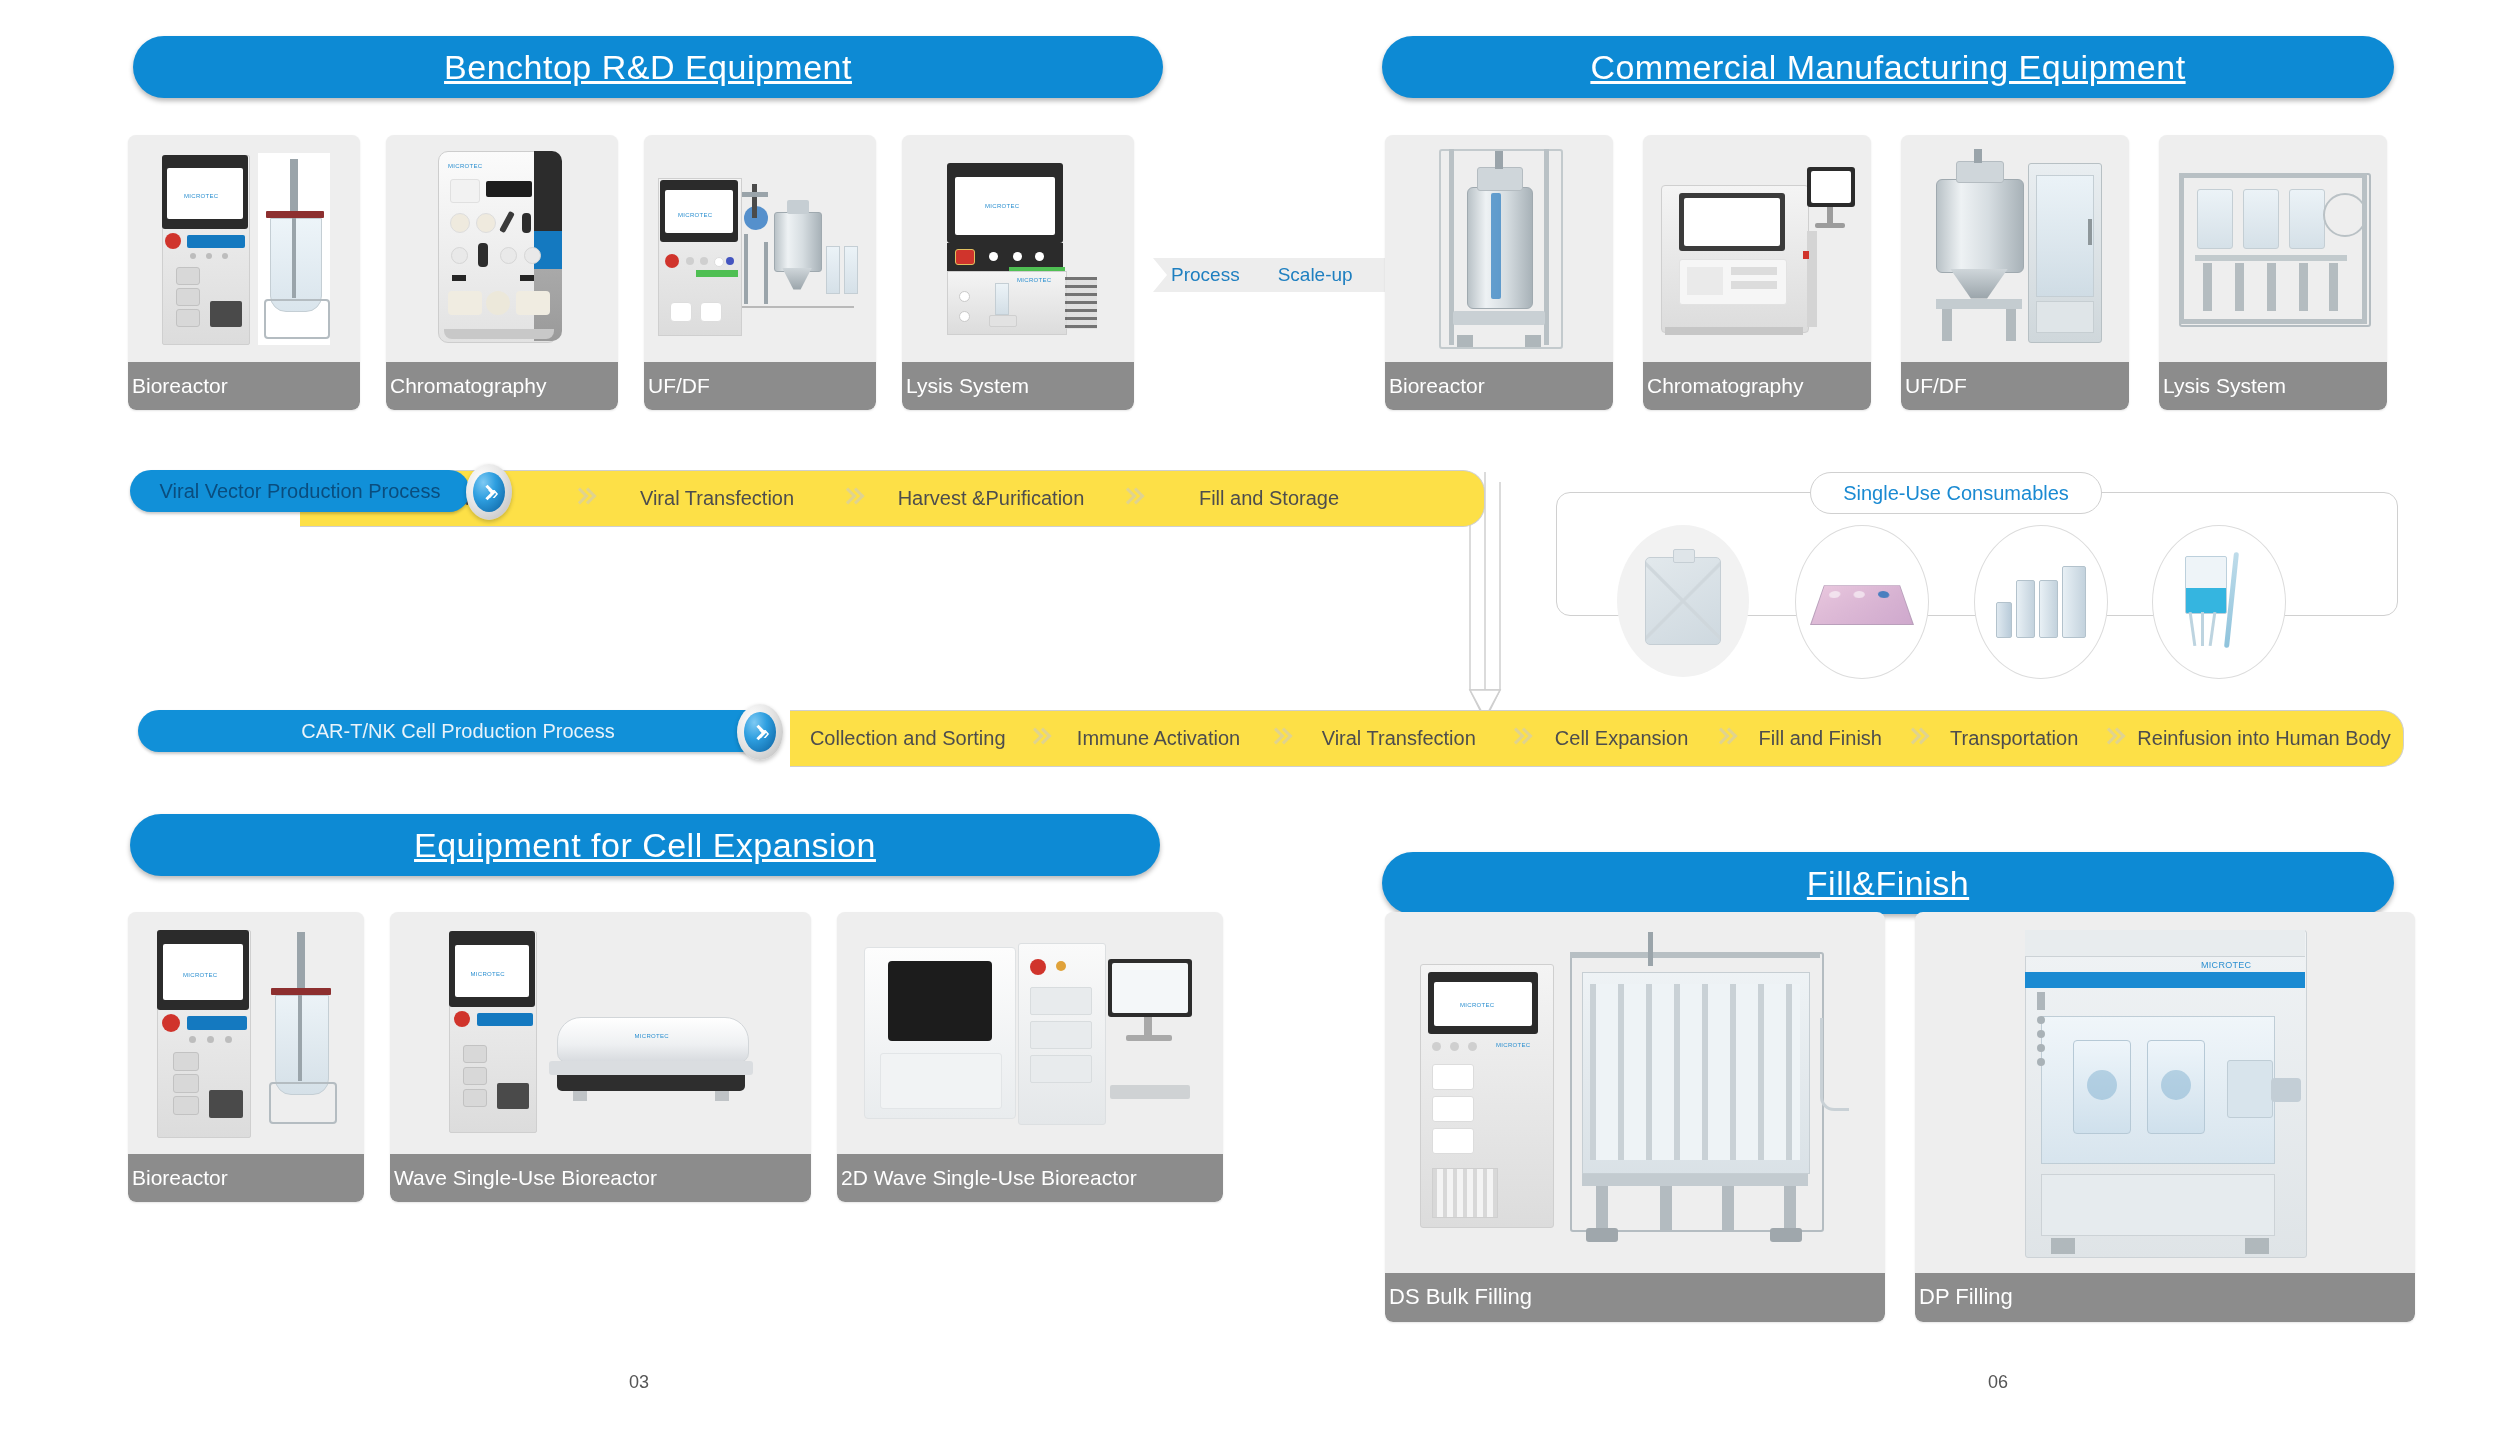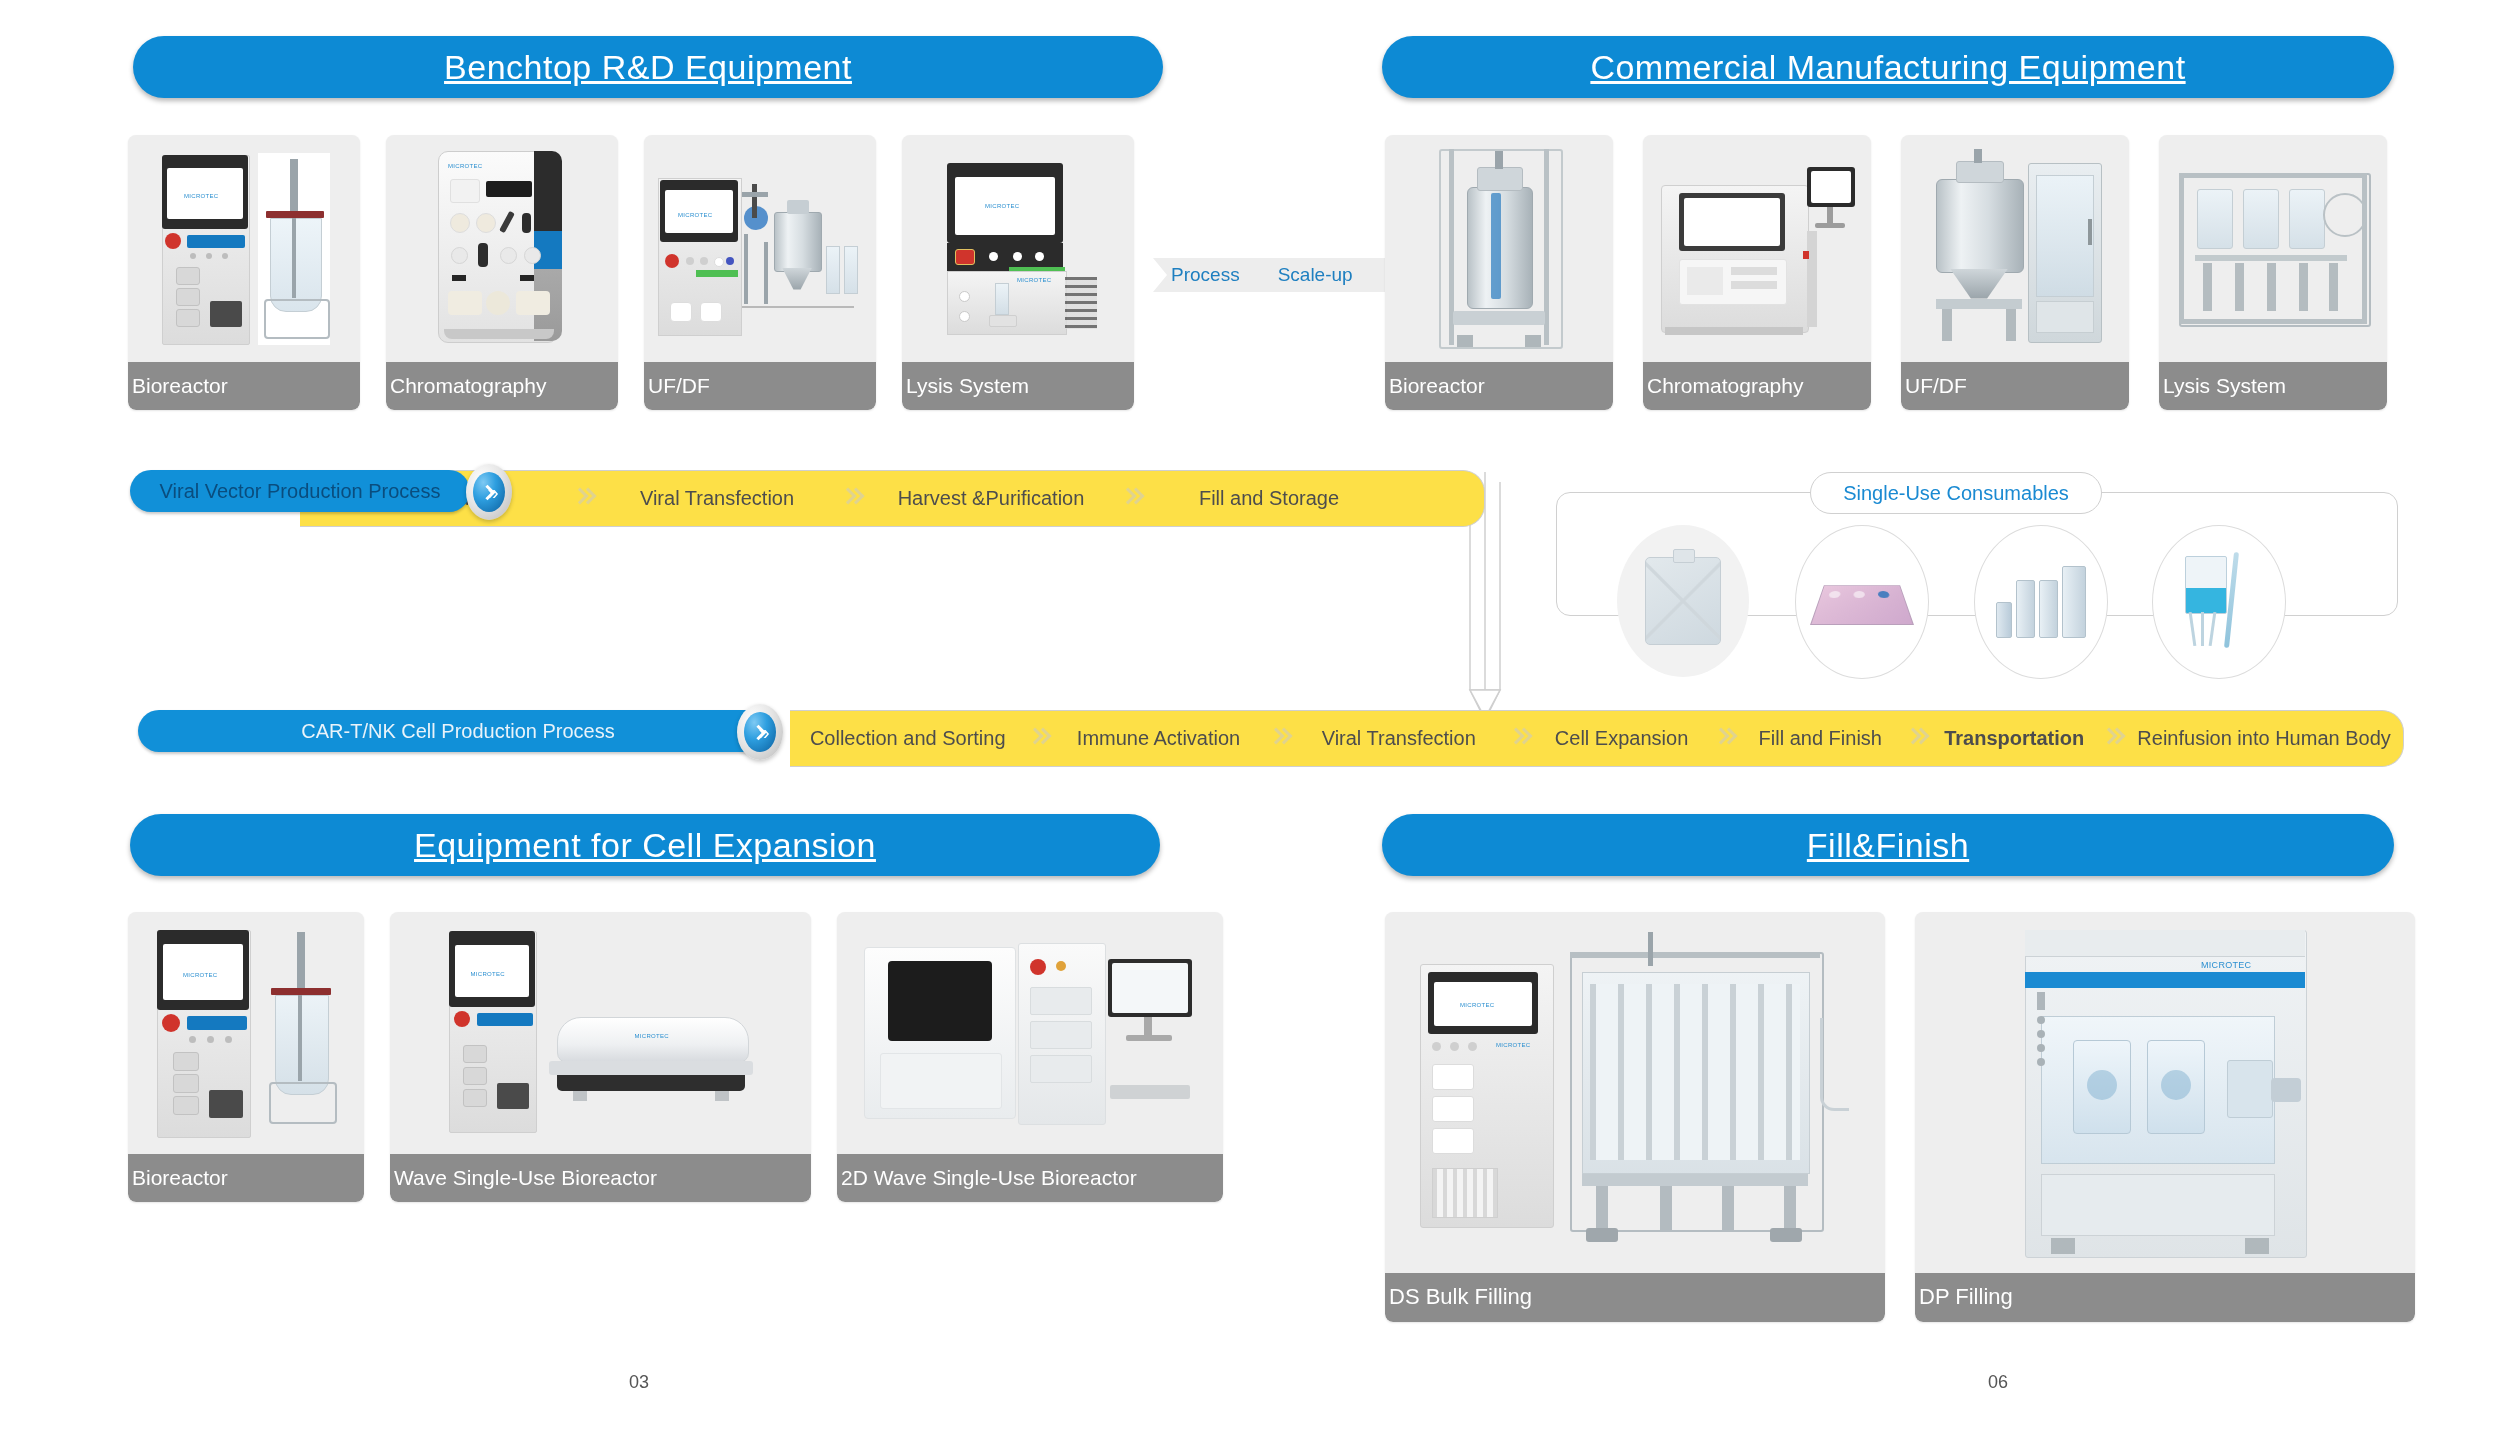--- a/index.html
+++ b/index.html
@@ -453,21 +453,21 @@
   <div class="flow-step" style="width:244px;">Collection and Sorting</div>
   <div class="chev"></div>
   <div class="flow-step" style="width:222px;">Immune Activation</div>
   <div class="chev"></div>
   <div class="flow-step" style="width:222px;">Viral Transfection</div>
   <div class="chev"></div>
   <div class="flow-step" style="width:186px;">Cell Expansion</div>
   <div class="chev"></div>
   <div class="flow-step" style="width:172px;">Fill and Finish</div>
   <div class="chev"></div>
-  <div class="flow-step" style="width:176px;font-weight:bold;">Transportation</div>
+  <div class="flow-step" style="width:176px;">Transportation</div>
   <div class="chev"></div>
   <div class="flow-step" style="width:288px;">Reinfusion into Human Body</div>
 </div>
 
 <div class="flow-pill" style="left:138px;top:710px;width:640px;">
   <span style="color:#e9f3fa;">CAR-T/NK Cell Production Process</span>
 </div>
 <div class="orb" style="left:737px;top:704px;">
   <div class="orb-inner">
       <span class="orb-arrow">»</span>
@@ -551,21 +551,21 @@
         <div style="position:absolute;left:252px;top:28px;width:76px;height:50px;background:#f4f7f9;border-radius:2px;"></div>
         <div style="position:absolute;left:284px;top:82px;width:8px;height:18px;background:#a9a9a9;"></div>
         <div style="position:absolute;left:266px;top:100px;width:46px;height:6px;background:#a9a9a9;border-radius:2px;"></div>
         <div style="position:absolute;left:250px;top:150px;width:80px;height:14px;background:#cfd2d4;border-radius:2px;"></div>
       </div>
     </div>
     <div class="eq-label">2D Wave Single-Use Bioreactor</div>
   </div>
 </div>
 
-<div class="section-title panel" style="left:1382px;top:814px;width:1012px;">
+<div class="section-title panel" style="left:1382px;top:852px;width:1012px;">
   <span>Fill&amp;Finish</span>
 </div>
 
 <div class="card-row" style="left:1385px;top:912px;gap:30px;">
 
   <div class="eq-card" style="width:500px;height:410px;">
     <div class="eq-img">
       <div class="mach" style="width:450px;height:330px;">
 
         <div class="body-p" style="position:absolute;left:10px;top:36px;width:132px;height:262px;border-radius:3px;"></div>

